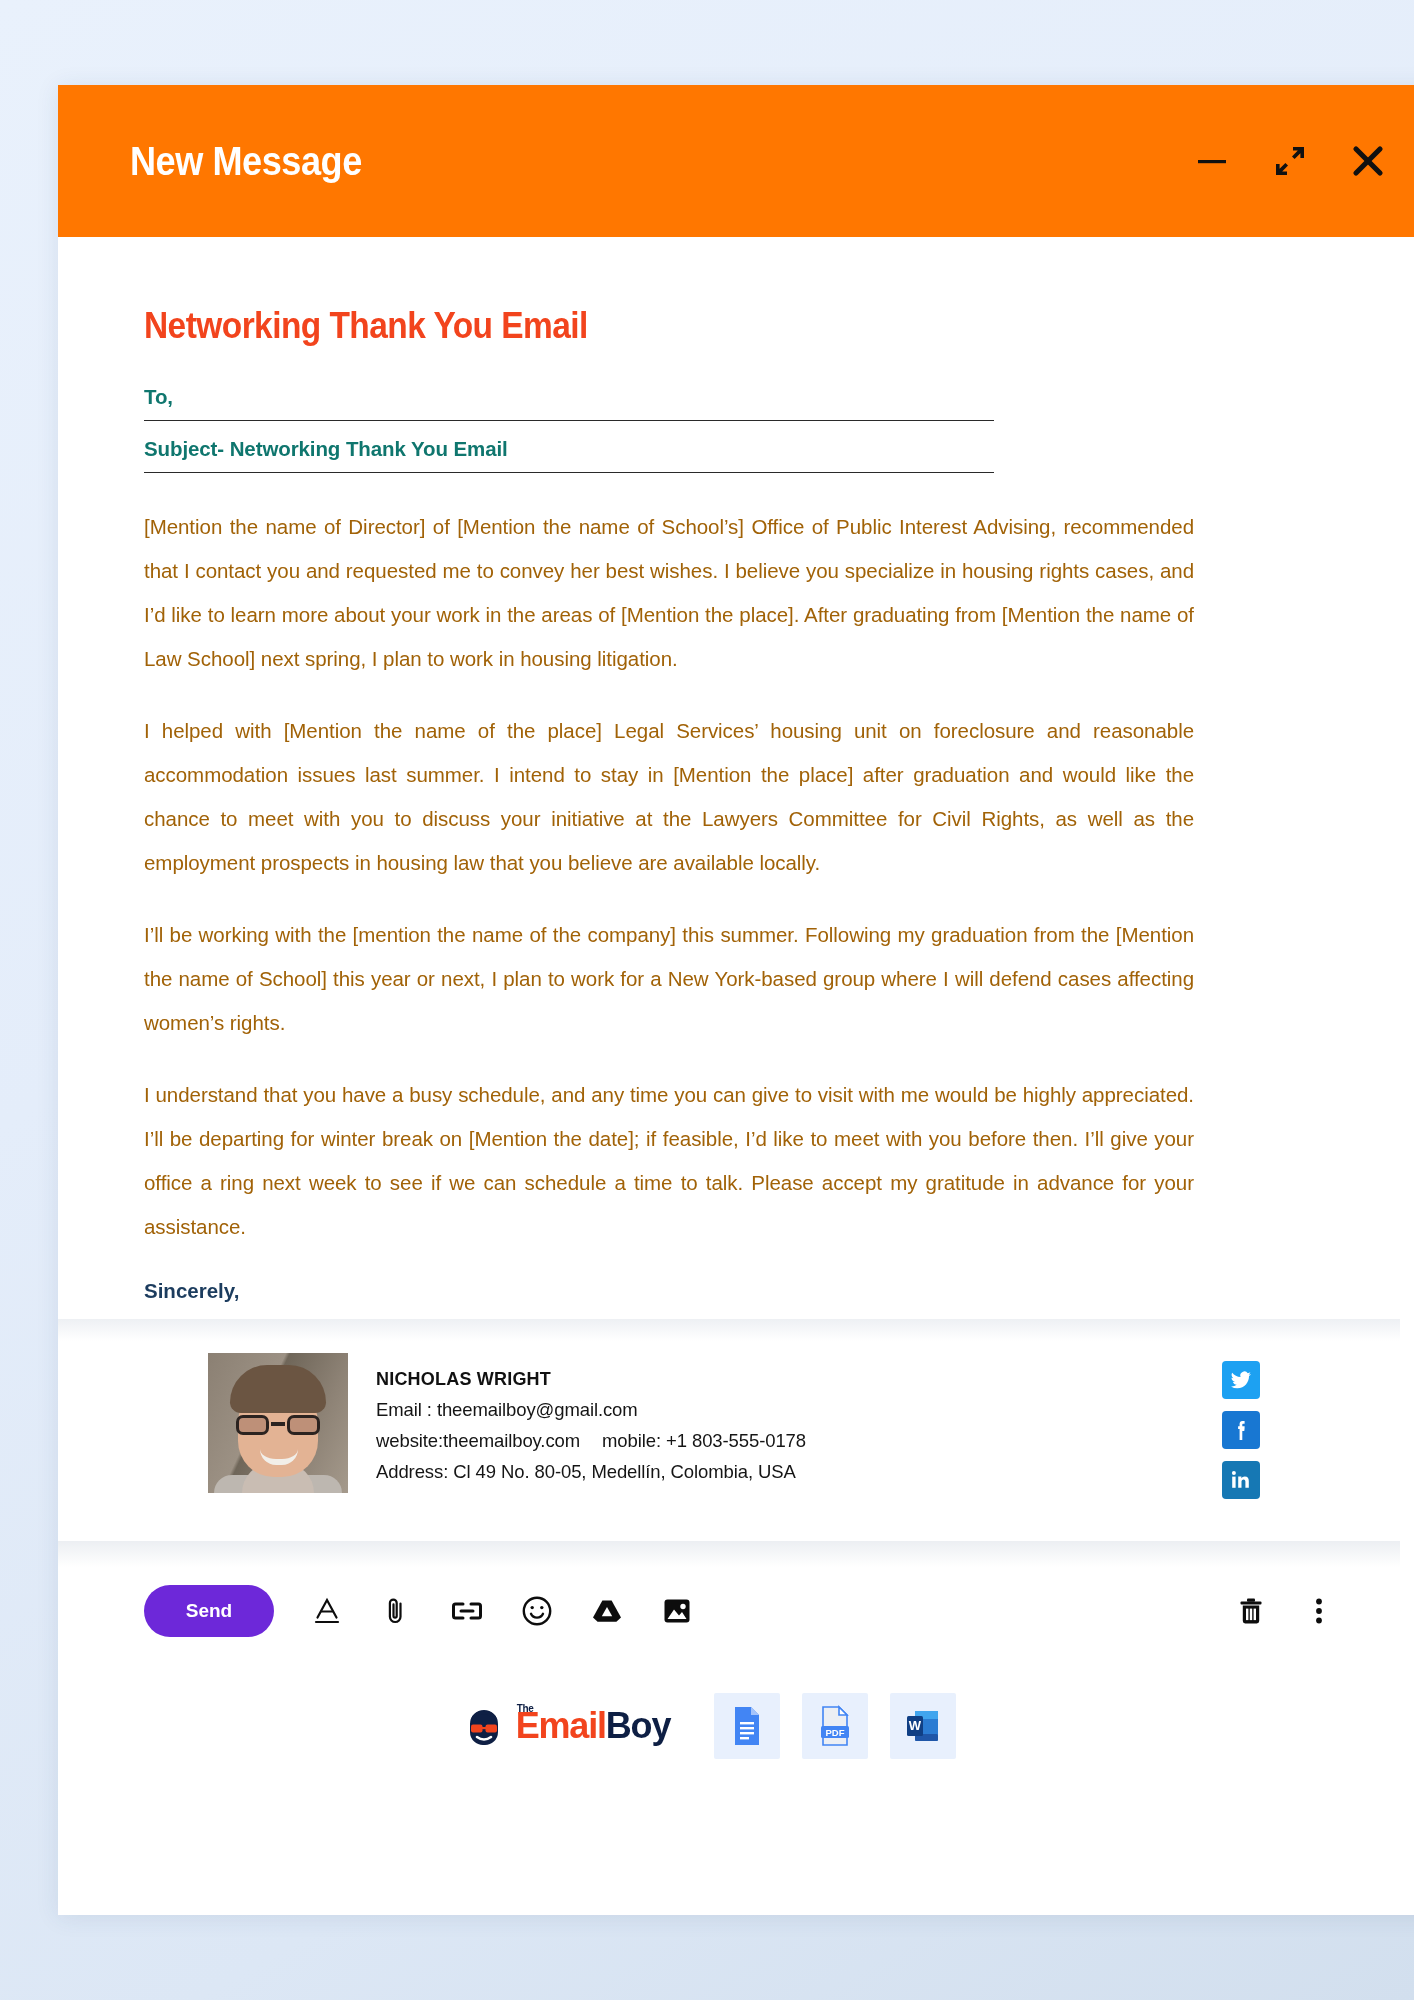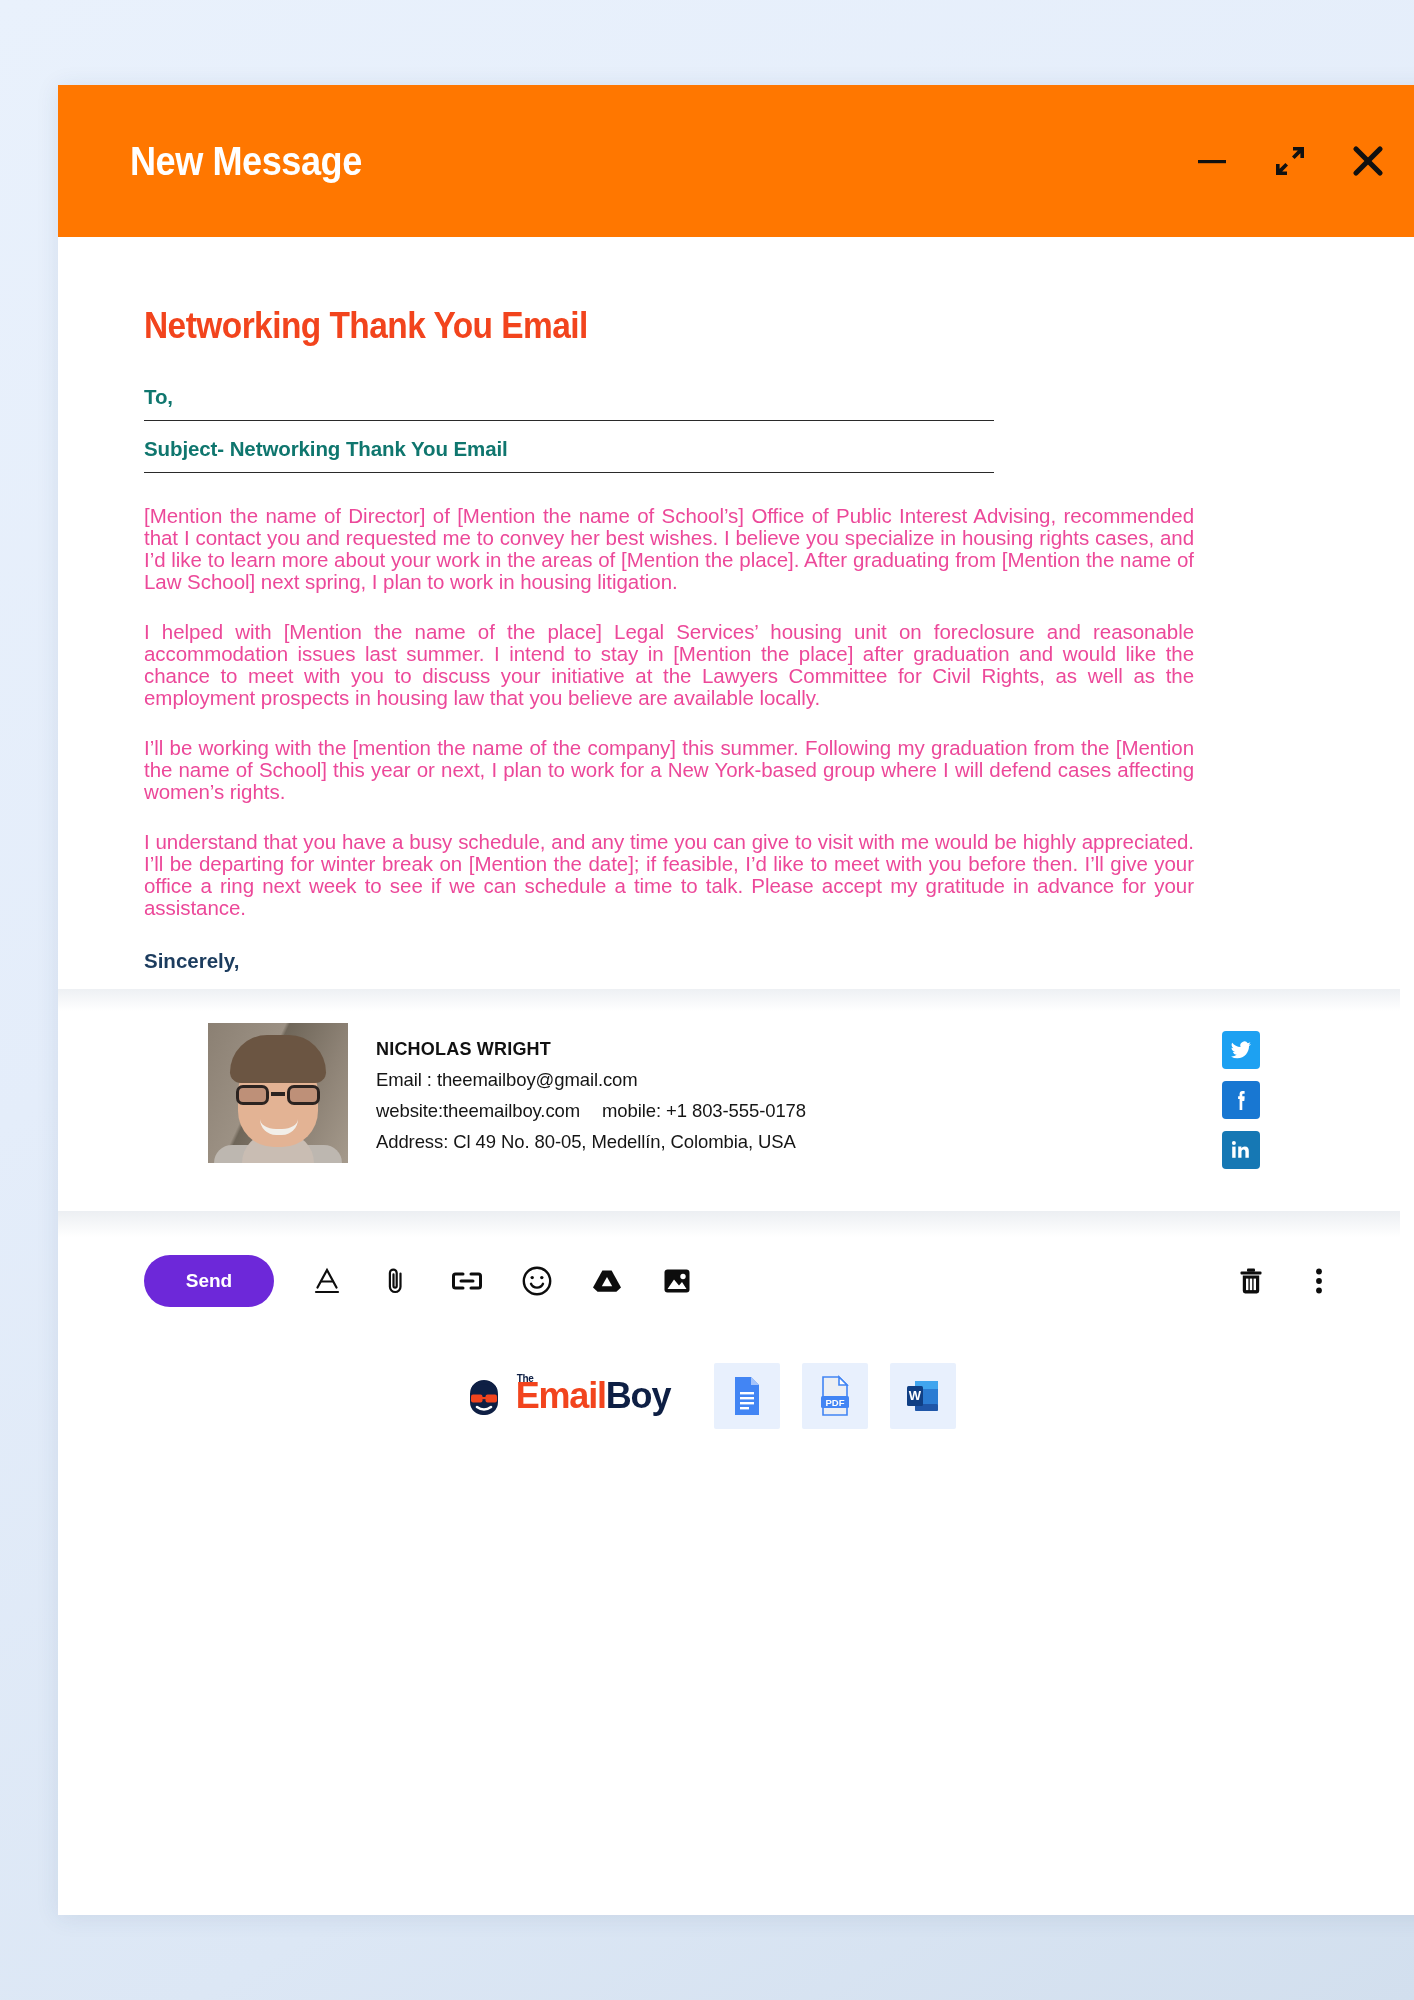--- a/index.html
+++ b/index.html
@@ -96,23 +96,23 @@
     font-weight: bold;
     letter-spacing: -0.1px;
   }
 
   
   .letter-body {
     margin: 32px 0 0 86px;
     width: 1050px;
   }
   .letter-body p {
-    color: #ec4899;
+    color: #a16207;
     font-size: 20.5px;
-    line-height: 22px;
+    line-height: 44px;
     text-align: justify;
     text-justify: inter-word;
     margin-bottom: 28px;
     letter-spacing: -0.05px;
   }
   .letter-body p:last-child { margin-bottom: 0; }
   .signoff {
     color: #1c3c5e;
     font-size: 20.5px;
     font-weight: bold;

